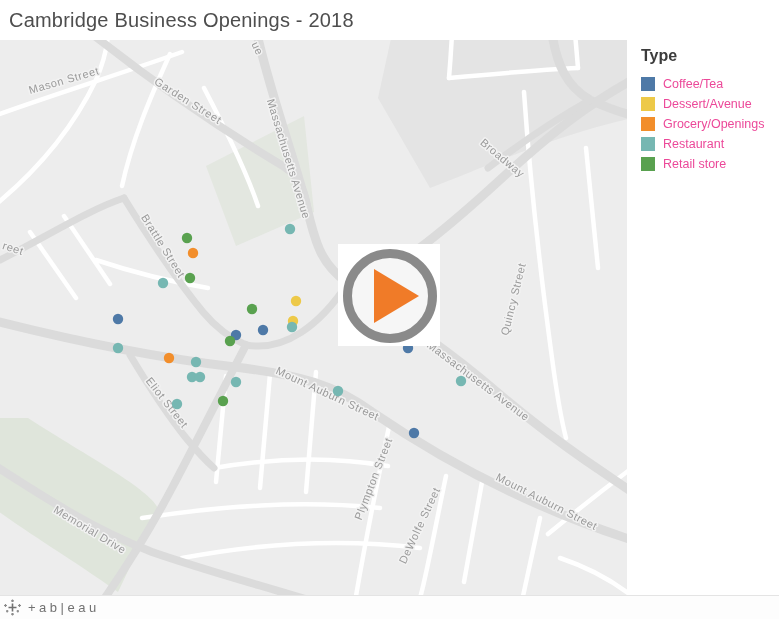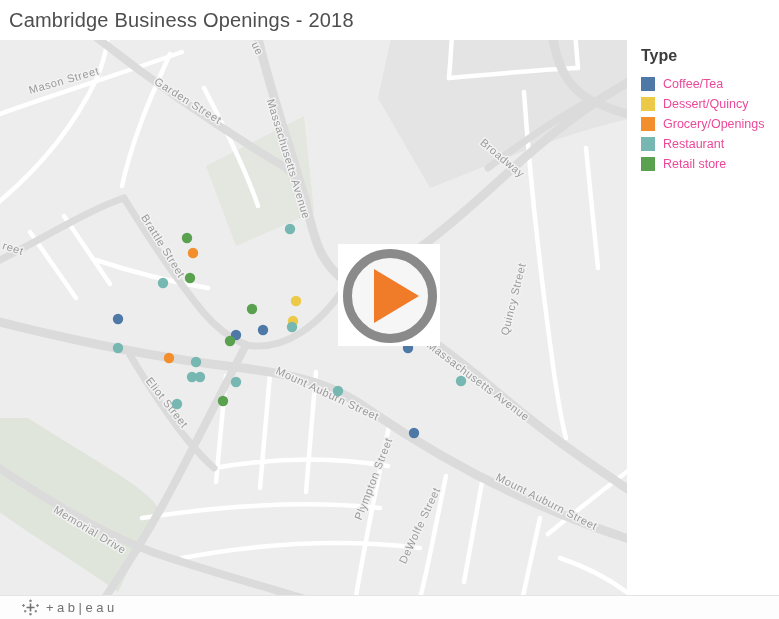--- a/index.html
+++ b/index.html
@@ -14,21 +14,21 @@
   .play{position:absolute;left:338px;top:204px;width:102px;height:102px;background:#fff;
         display:flex;align-items:center;justify-content:center;cursor:pointer;}
   .legend{position:absolute;left:627px;top:40px;width:152px;height:555px;background:#fff;
           box-sizing:border-box;padding:7px 0 0 14px;}
   .legend-title{font-size:16px;font-weight:bold;color:#3c3c3c;margin-bottom:9px;}
   .legend-row{display:flex;align-items:center;height:20px;cursor:pointer;}
   .swatch{width:14px;height:14px;margin-right:8px;flex:0 0 auto;}
   .legend-label{font-size:12.5px;color:#ec4899;white-space:nowrap;}
   .footer{position:absolute;left:0;top:595px;width:779px;height:24px;background:#fdfdfd;
           border-top:1px solid #e4e4e4;box-sizing:border-box;display:flex;align-items:center;
-          padding-left:22px;}
+          padding-left:4px;}
   .logo{display:flex;align-items:center;gap:7px;cursor:pointer;}
   .logo-text{font-size:13px;letter-spacing:3.5px;color:#717171;}
 </style>
 </head>
 <body>
 
 <div class="stage">
 
   <div class="title">Cambridge Business Openings - 2018</div>
 
@@ -141,21 +141,21 @@
 
   <div class="legend">
     <div class="legend-title">Type</div>
     <div id="legend-items">
         <div class="legend-row">
           <span class="swatch" style="background: rgb(78, 121, 167);"></span>
           <span class="legend-label">Coffee/Tea</span>
         </div>
         <div class="legend-row">
           <span class="swatch" style="background: rgb(237, 201, 72);"></span>
-          <span class="legend-label">Dessert/Quincy</span>
+          <span class="legend-label">Dessert/Avenue</span>
         </div>
         <div class="legend-row">
           <span class="swatch" style="background: rgb(242, 142, 43);"></span>
           <span class="legend-label">Grocery/Openings</span>
         </div>
         <div class="legend-row">
           <span class="swatch" style="background: rgb(118, 183, 178);"></span>
           <span class="legend-label">Restaurant</span>
         </div>
         <div class="legend-row">

